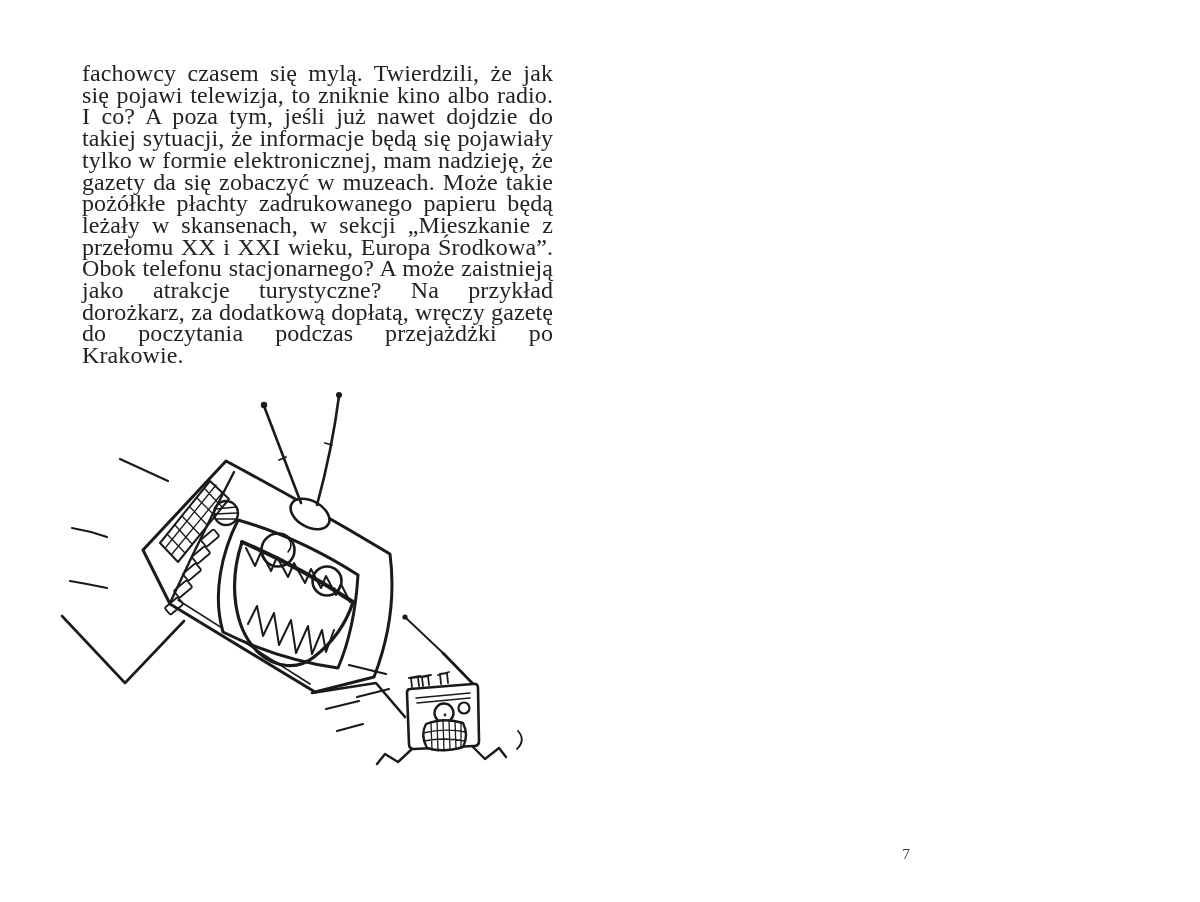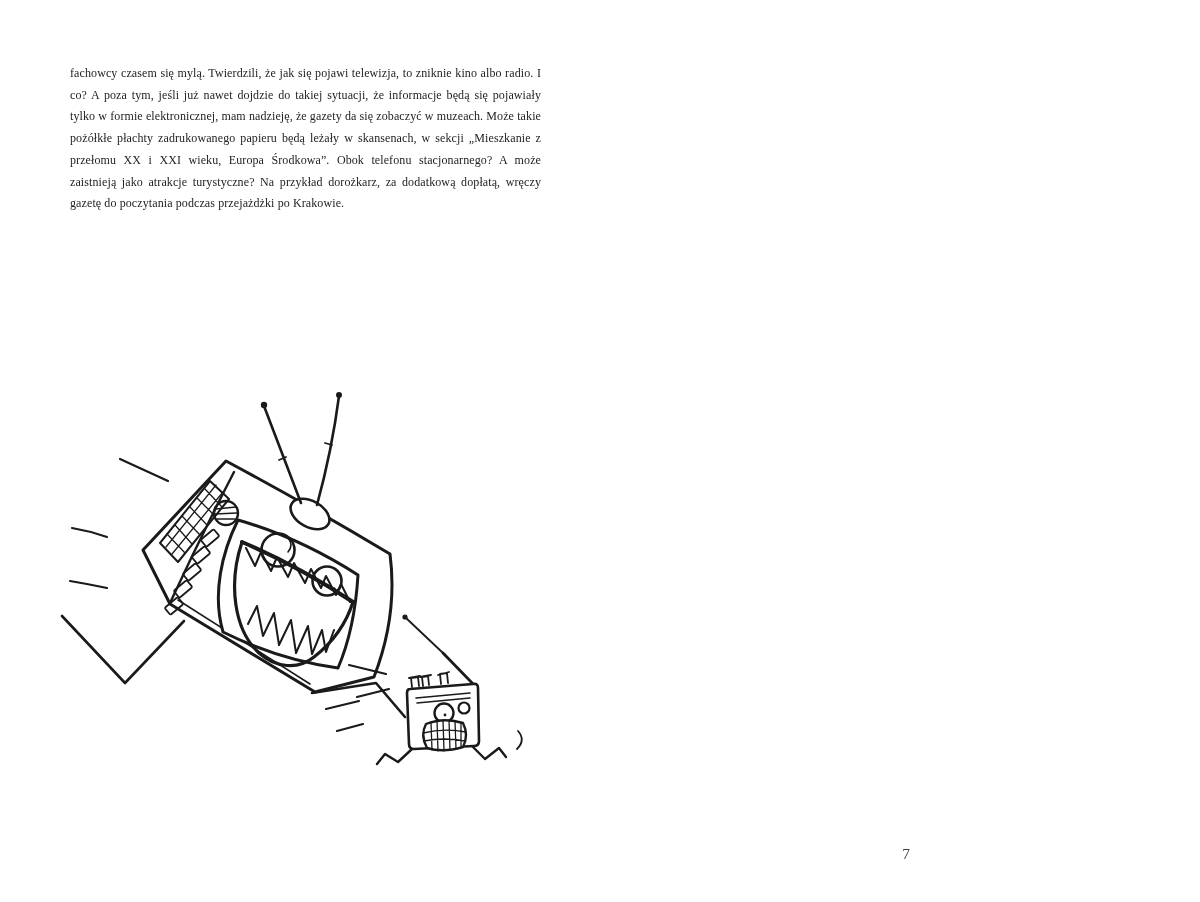--- a/index.html
+++ b/index.html
@@ -10,24 +10,25 @@
     background: #ffffff;
     font-family: "Liberation Serif", "DejaVu Serif", serif;
     color: #232323;
     overflow: hidden;
   }
   .page { position: absolute; top: 0; height: 902px; }
   #page-left  { left: 0;   width: 600px; }
   #page-right { left: 600px; width: 600px; }
   .text-col {
     position: absolute;
-    font-size: 12px;
+    font-size: 24px;
     line-height: 21.7px;
     text-align: justify;
     letter-spacing: 0.1px;
+    margin-left: 12px;
   }
   #left-text  { left: 70px;  top: 63px; width: 471px; }
   .para { text-align: justify; }
   #illustration {
     position: absolute;
     left: 60px; top: 380px;
     width: 480px; height: 420px;
   }
   #page-number {
     position: absolute;

